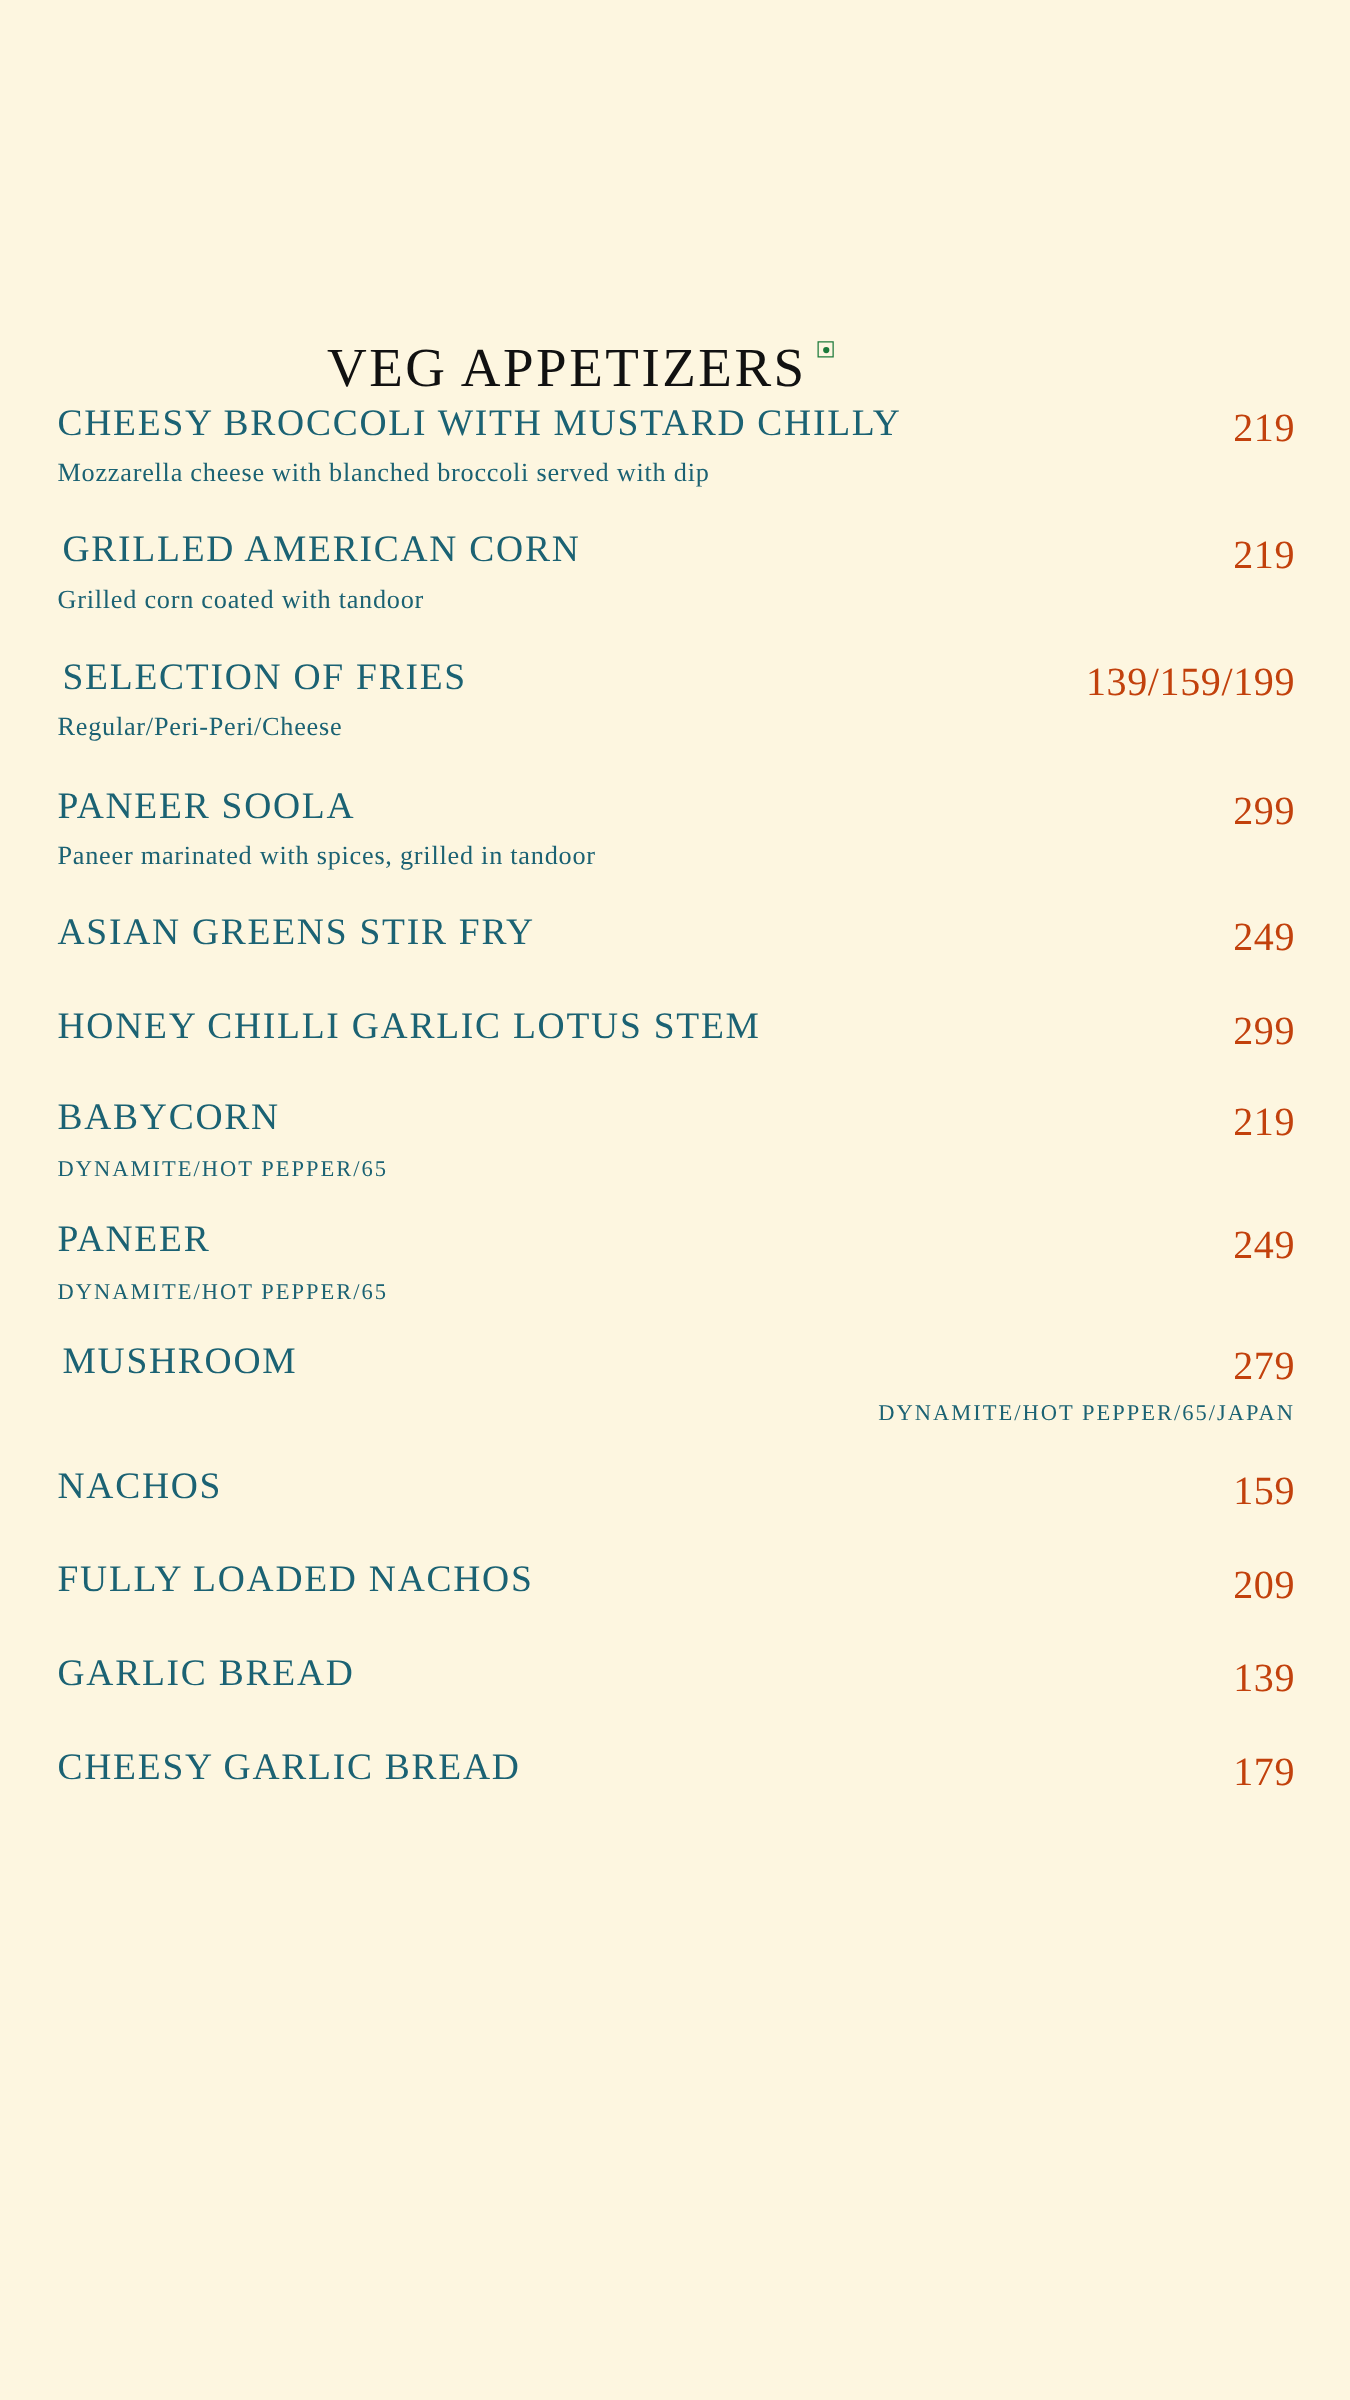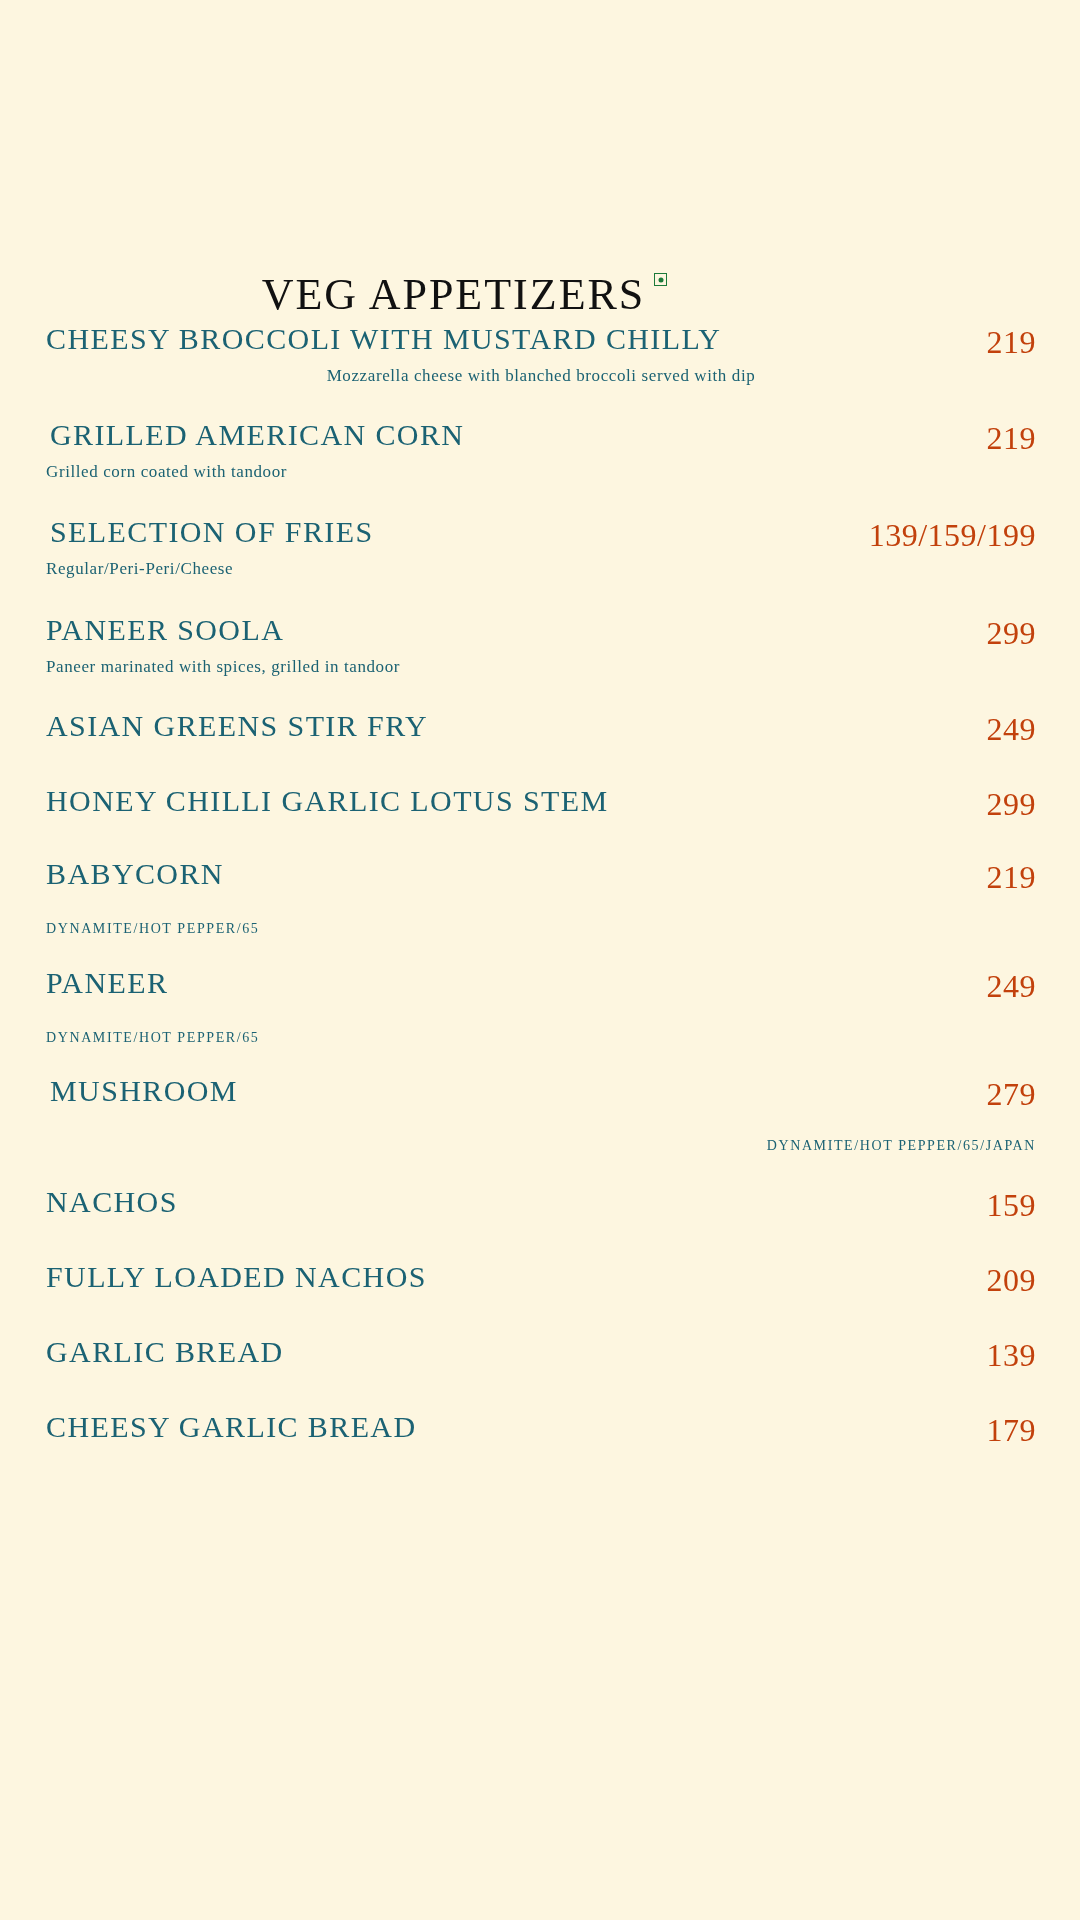--- a/index.html
+++ b/index.html
@@ -83,36 +83,36 @@
   .item-price {
     font-family: Liberation Serif, serif;
     font-size: 32px;
     color: #c2410c;
     letter-spacing: 0.5px;
     white-space: nowrap;
     padding-top: 2px;
   }
   .item-desc {
     font-family: "Liberation Serif", serif;
-    font-size: 17px;
+    font-size: 21px;
     letter-spacing: 0.6px;
     color: #1b6273;
     margin-top: 4px;
     line-height: 1.25;
   }
   .item-sub {
     font-family: "Liberation Serif", serif;
-    font-size: 14px;
+    font-size: 18px;
     letter-spacing: 1.6px;
     color: #1b6273;
-    margin-top: 24px;
+    margin-top: 8px;
     line-height: 1.25;
   }
   
-  .item.i0 { margin-bottom: 32px; text-align: center; }
+  .item.i0 { margin-bottom: 32px; }
   .item.i1 { margin-bottom: 32px; }
   .item.i2 { margin-bottom: 34px; }
   .item.i3 { margin-bottom: 32px; }
   .item.i4 { margin-bottom: 36px; }
   .item.i5 { margin-bottom: 34px; }
   .item.i6 { margin-bottom: 28px; }
   .item.i7 { margin-bottom: 28px; }
   .item.i8 { margin-bottom: 30px; text-align: right; }
   .item.i9 { margin-bottom: 36px; }
   .item.i10 { margin-bottom: 36px; }

